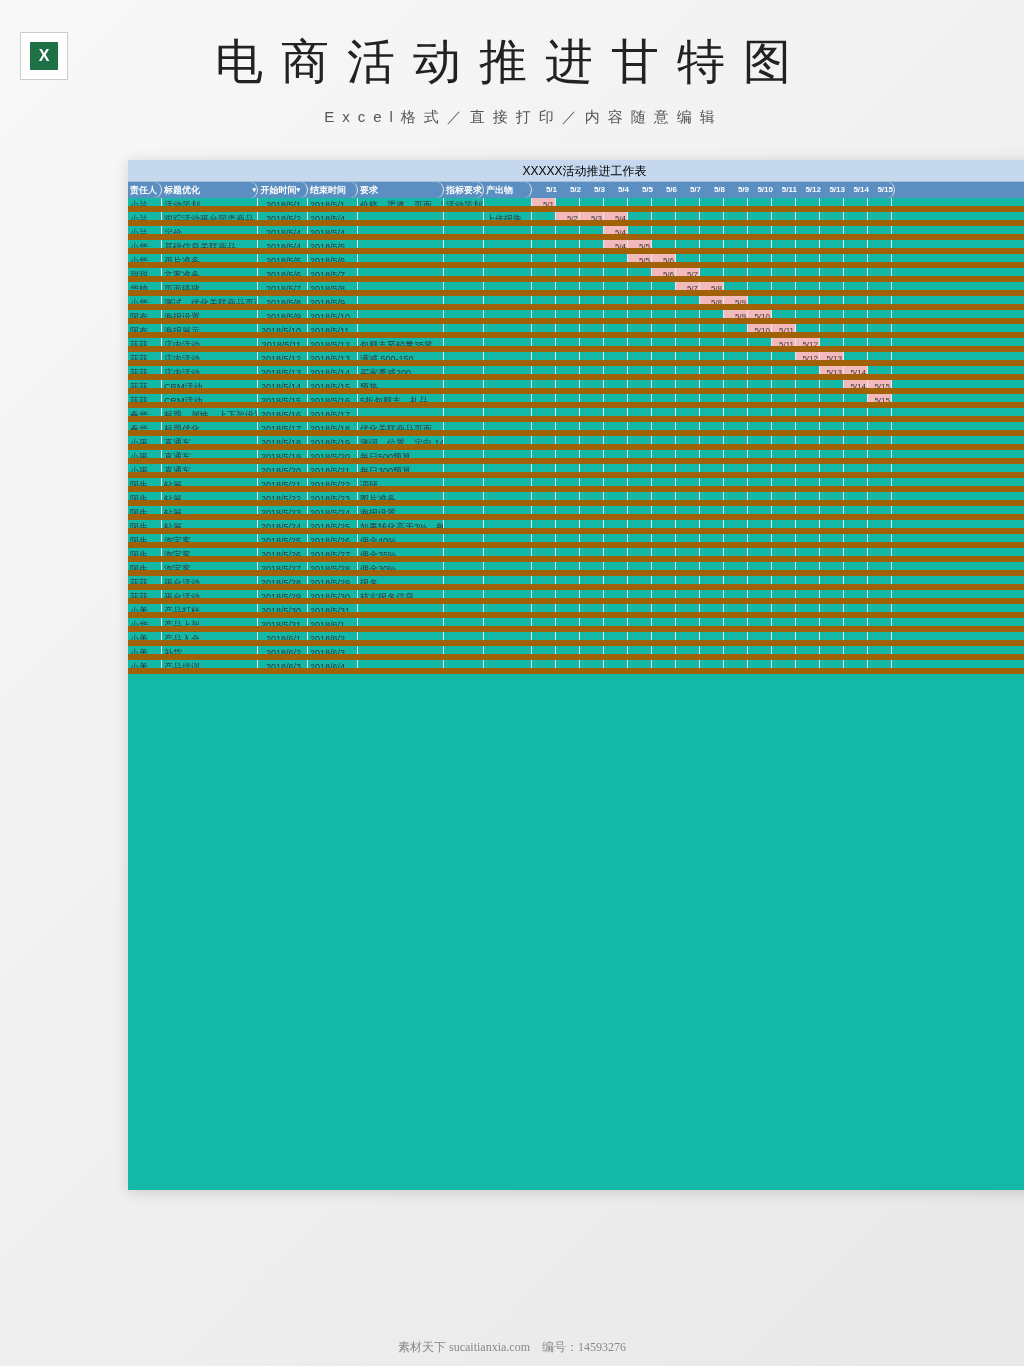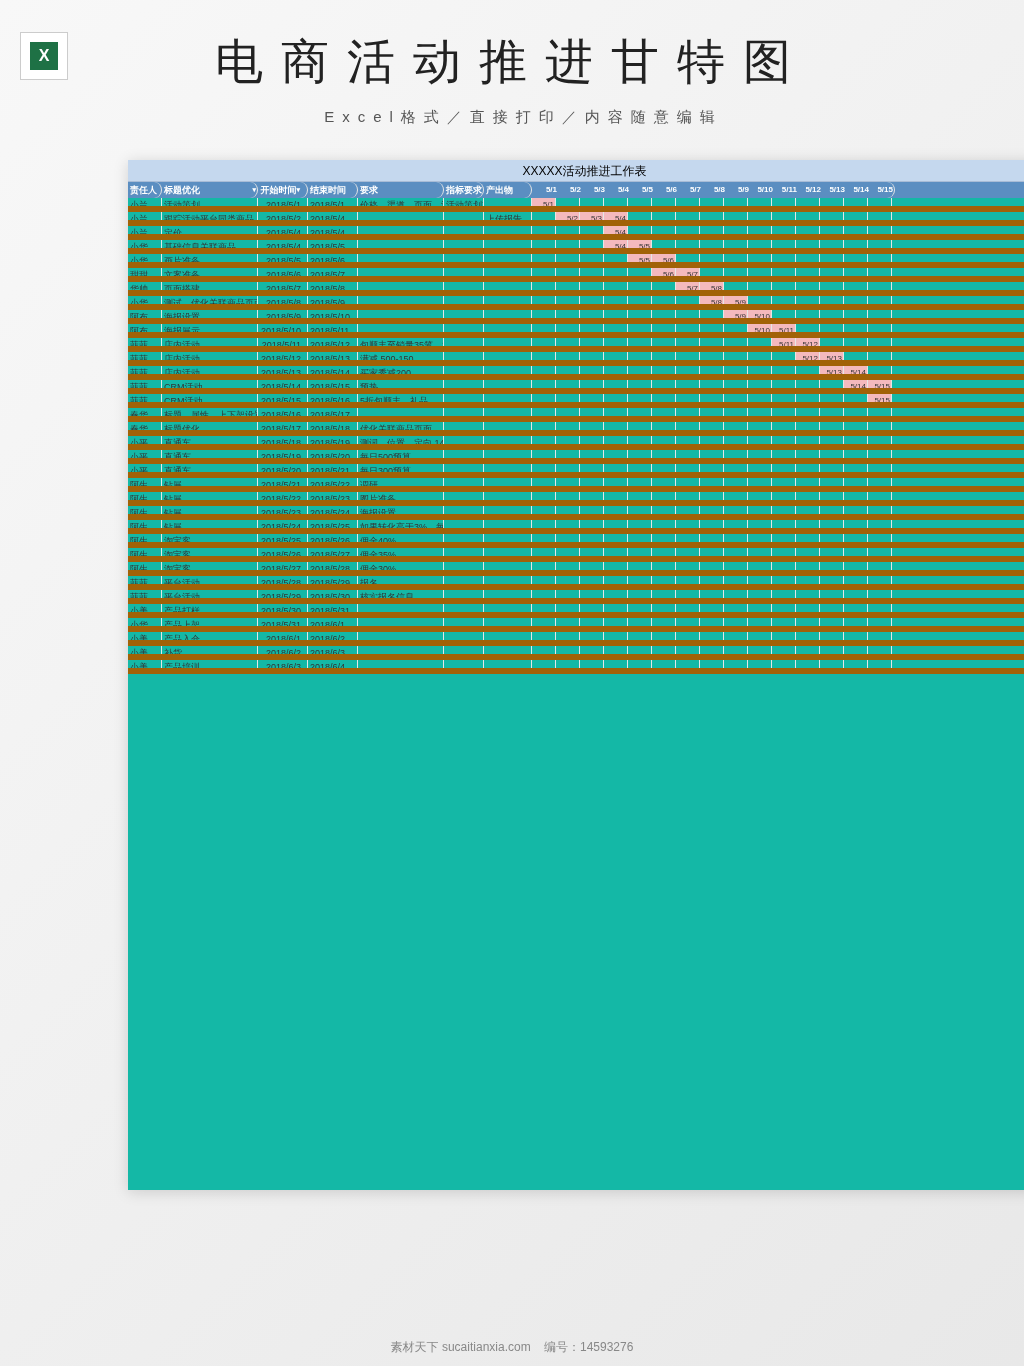--- a/index.html
+++ b/index.html
@@ -69,21 +69,21 @@
   .c-task    { width:96px; }
   .c-start   { width:50px; text-align:right; padding-right:6px;}
   .c-end     { width:50px; text-align:right; padding-right:12px;}
   .c-req     { width:86px; }
   .c-metric  { width:40px; }
   .c-output  { width:48px; }
   .c-day     { width:24px; text-align:right; font-size:8px; padding-right:1px;}
   .gantt-fill { background:#f4b9bd; }
   .footer {
     position:absolute; bottom:10px; left:0; right:0;
-    text-align:center; font-size:12px; color:#888;
+    text-align:center; font-size:12px; color:#888;font-family:Liberation Serif, serif;
   }
 </style>
 </head>
 <body>
 
 <div class="excel-icon">
   <div class="x">X</div>
 </div>
 
 <div class="page-title">电商活动推进甘特图</div>

